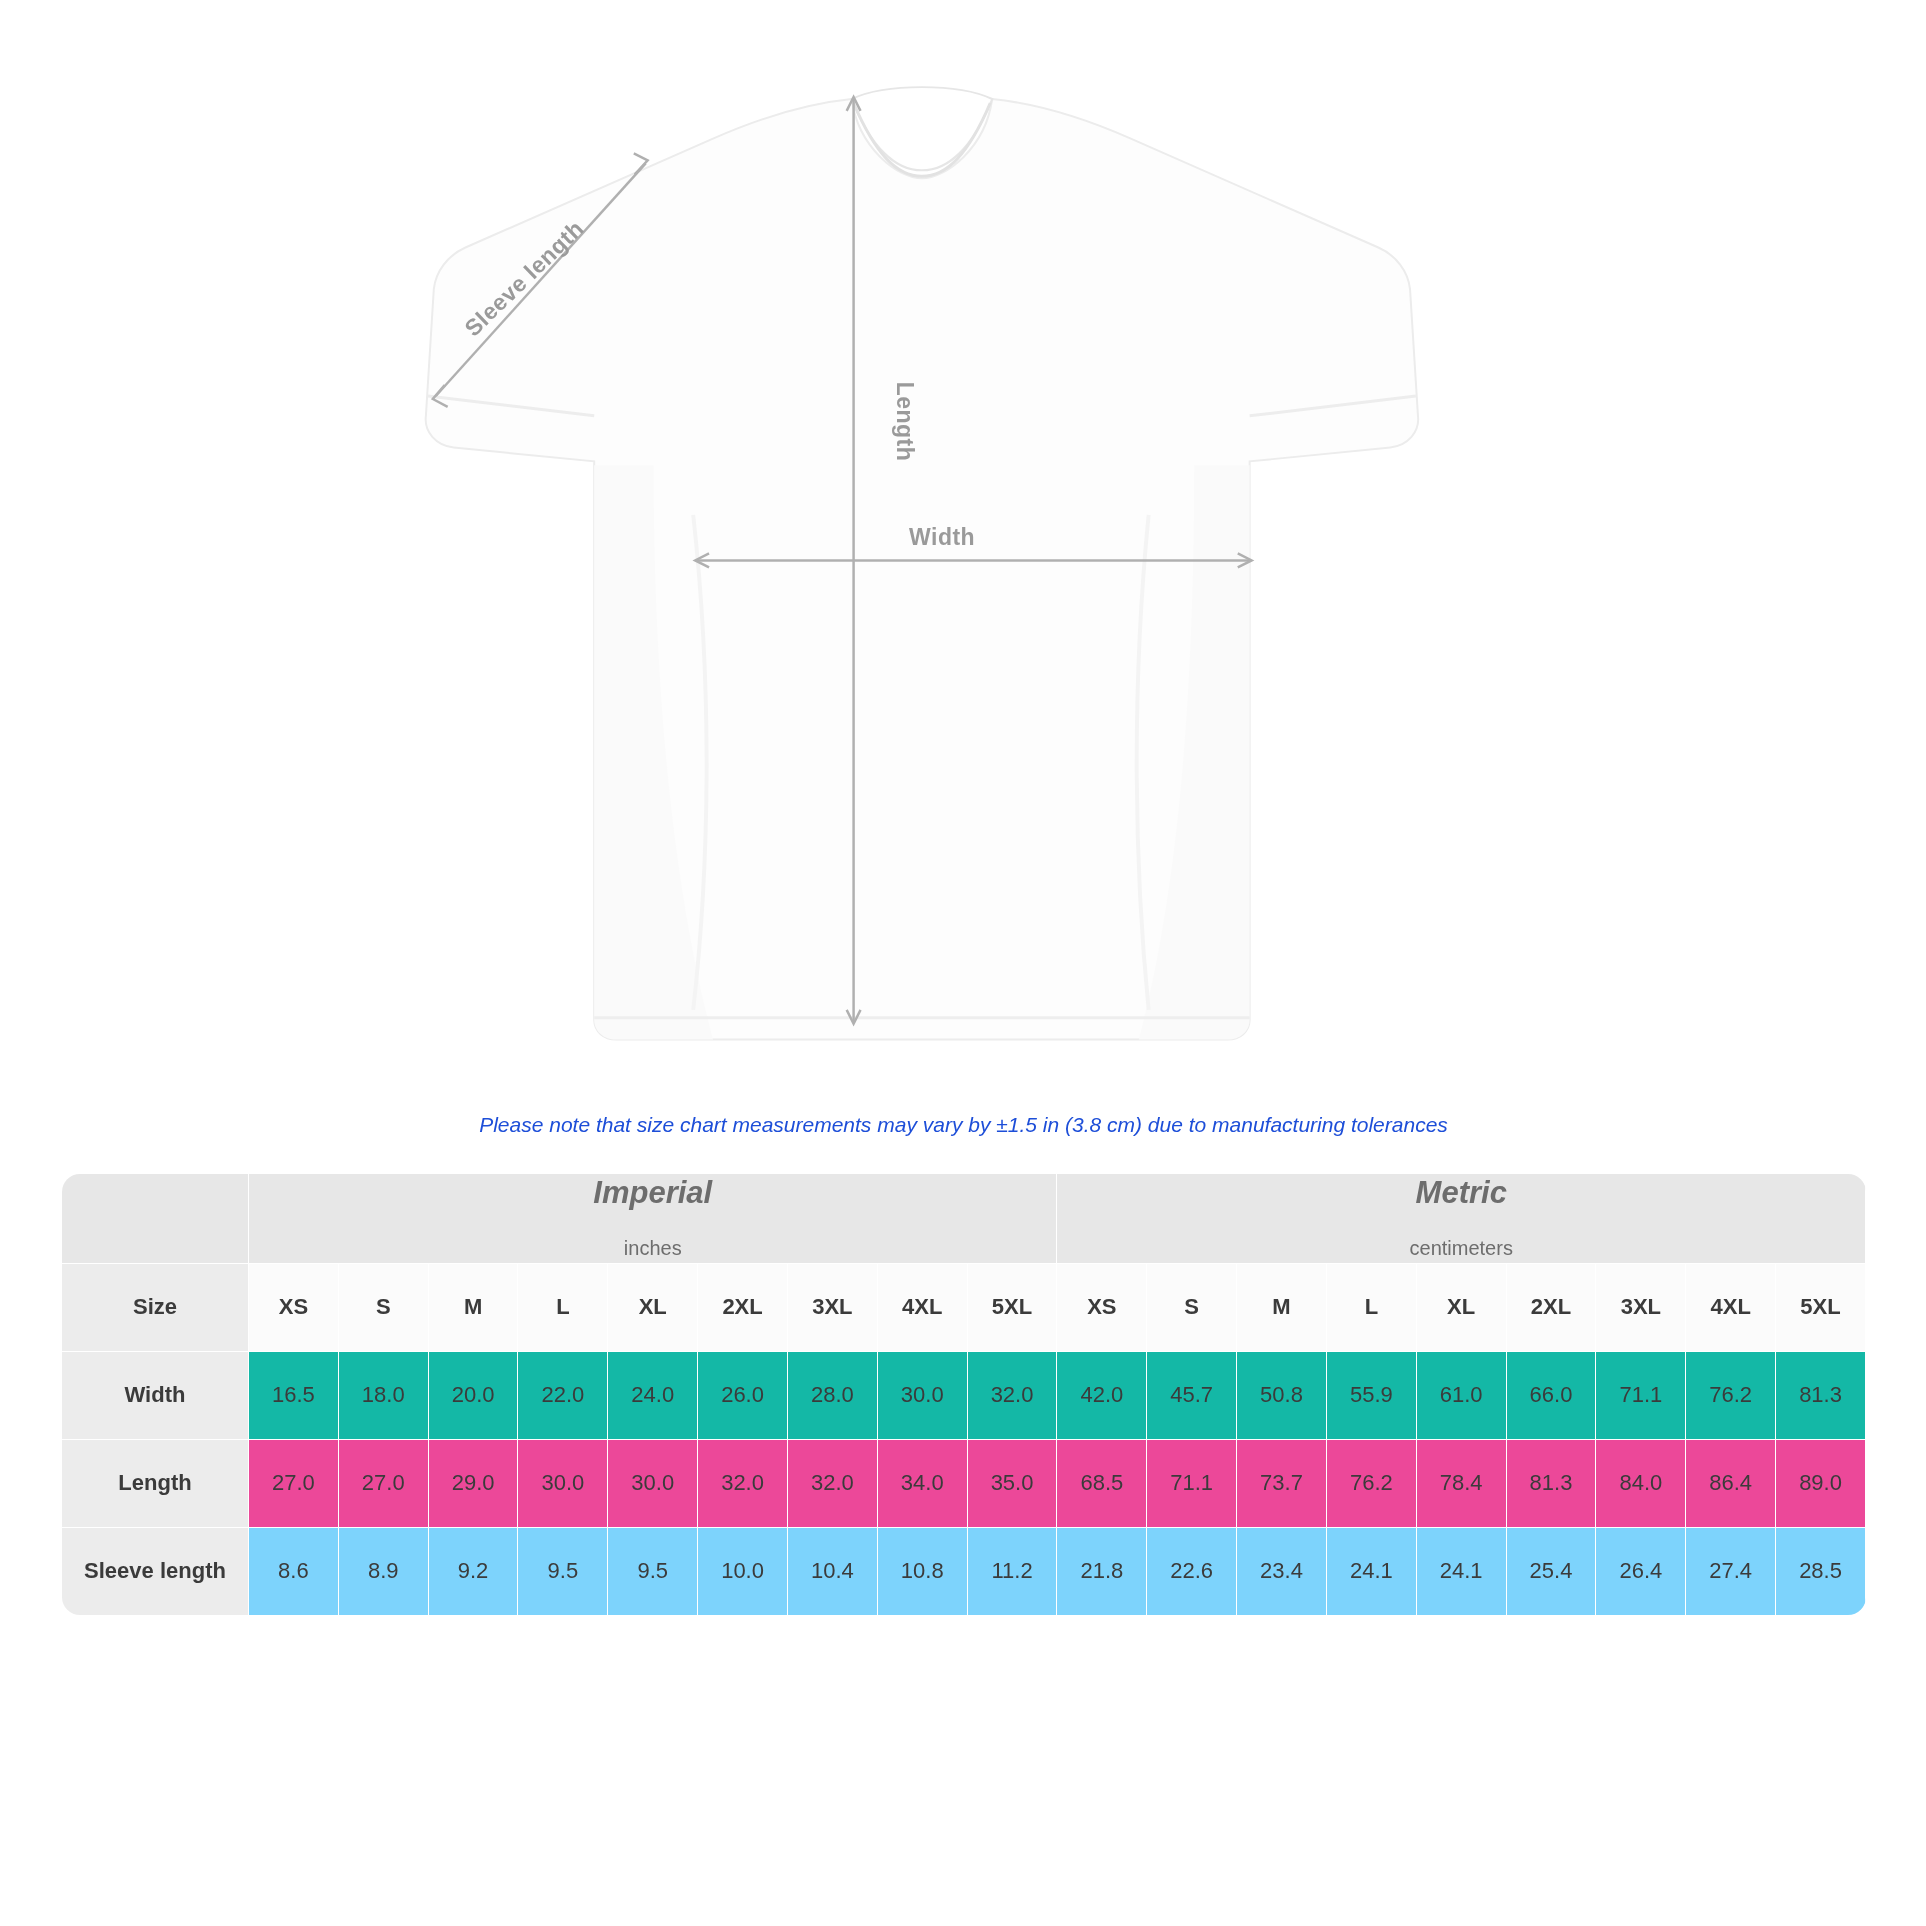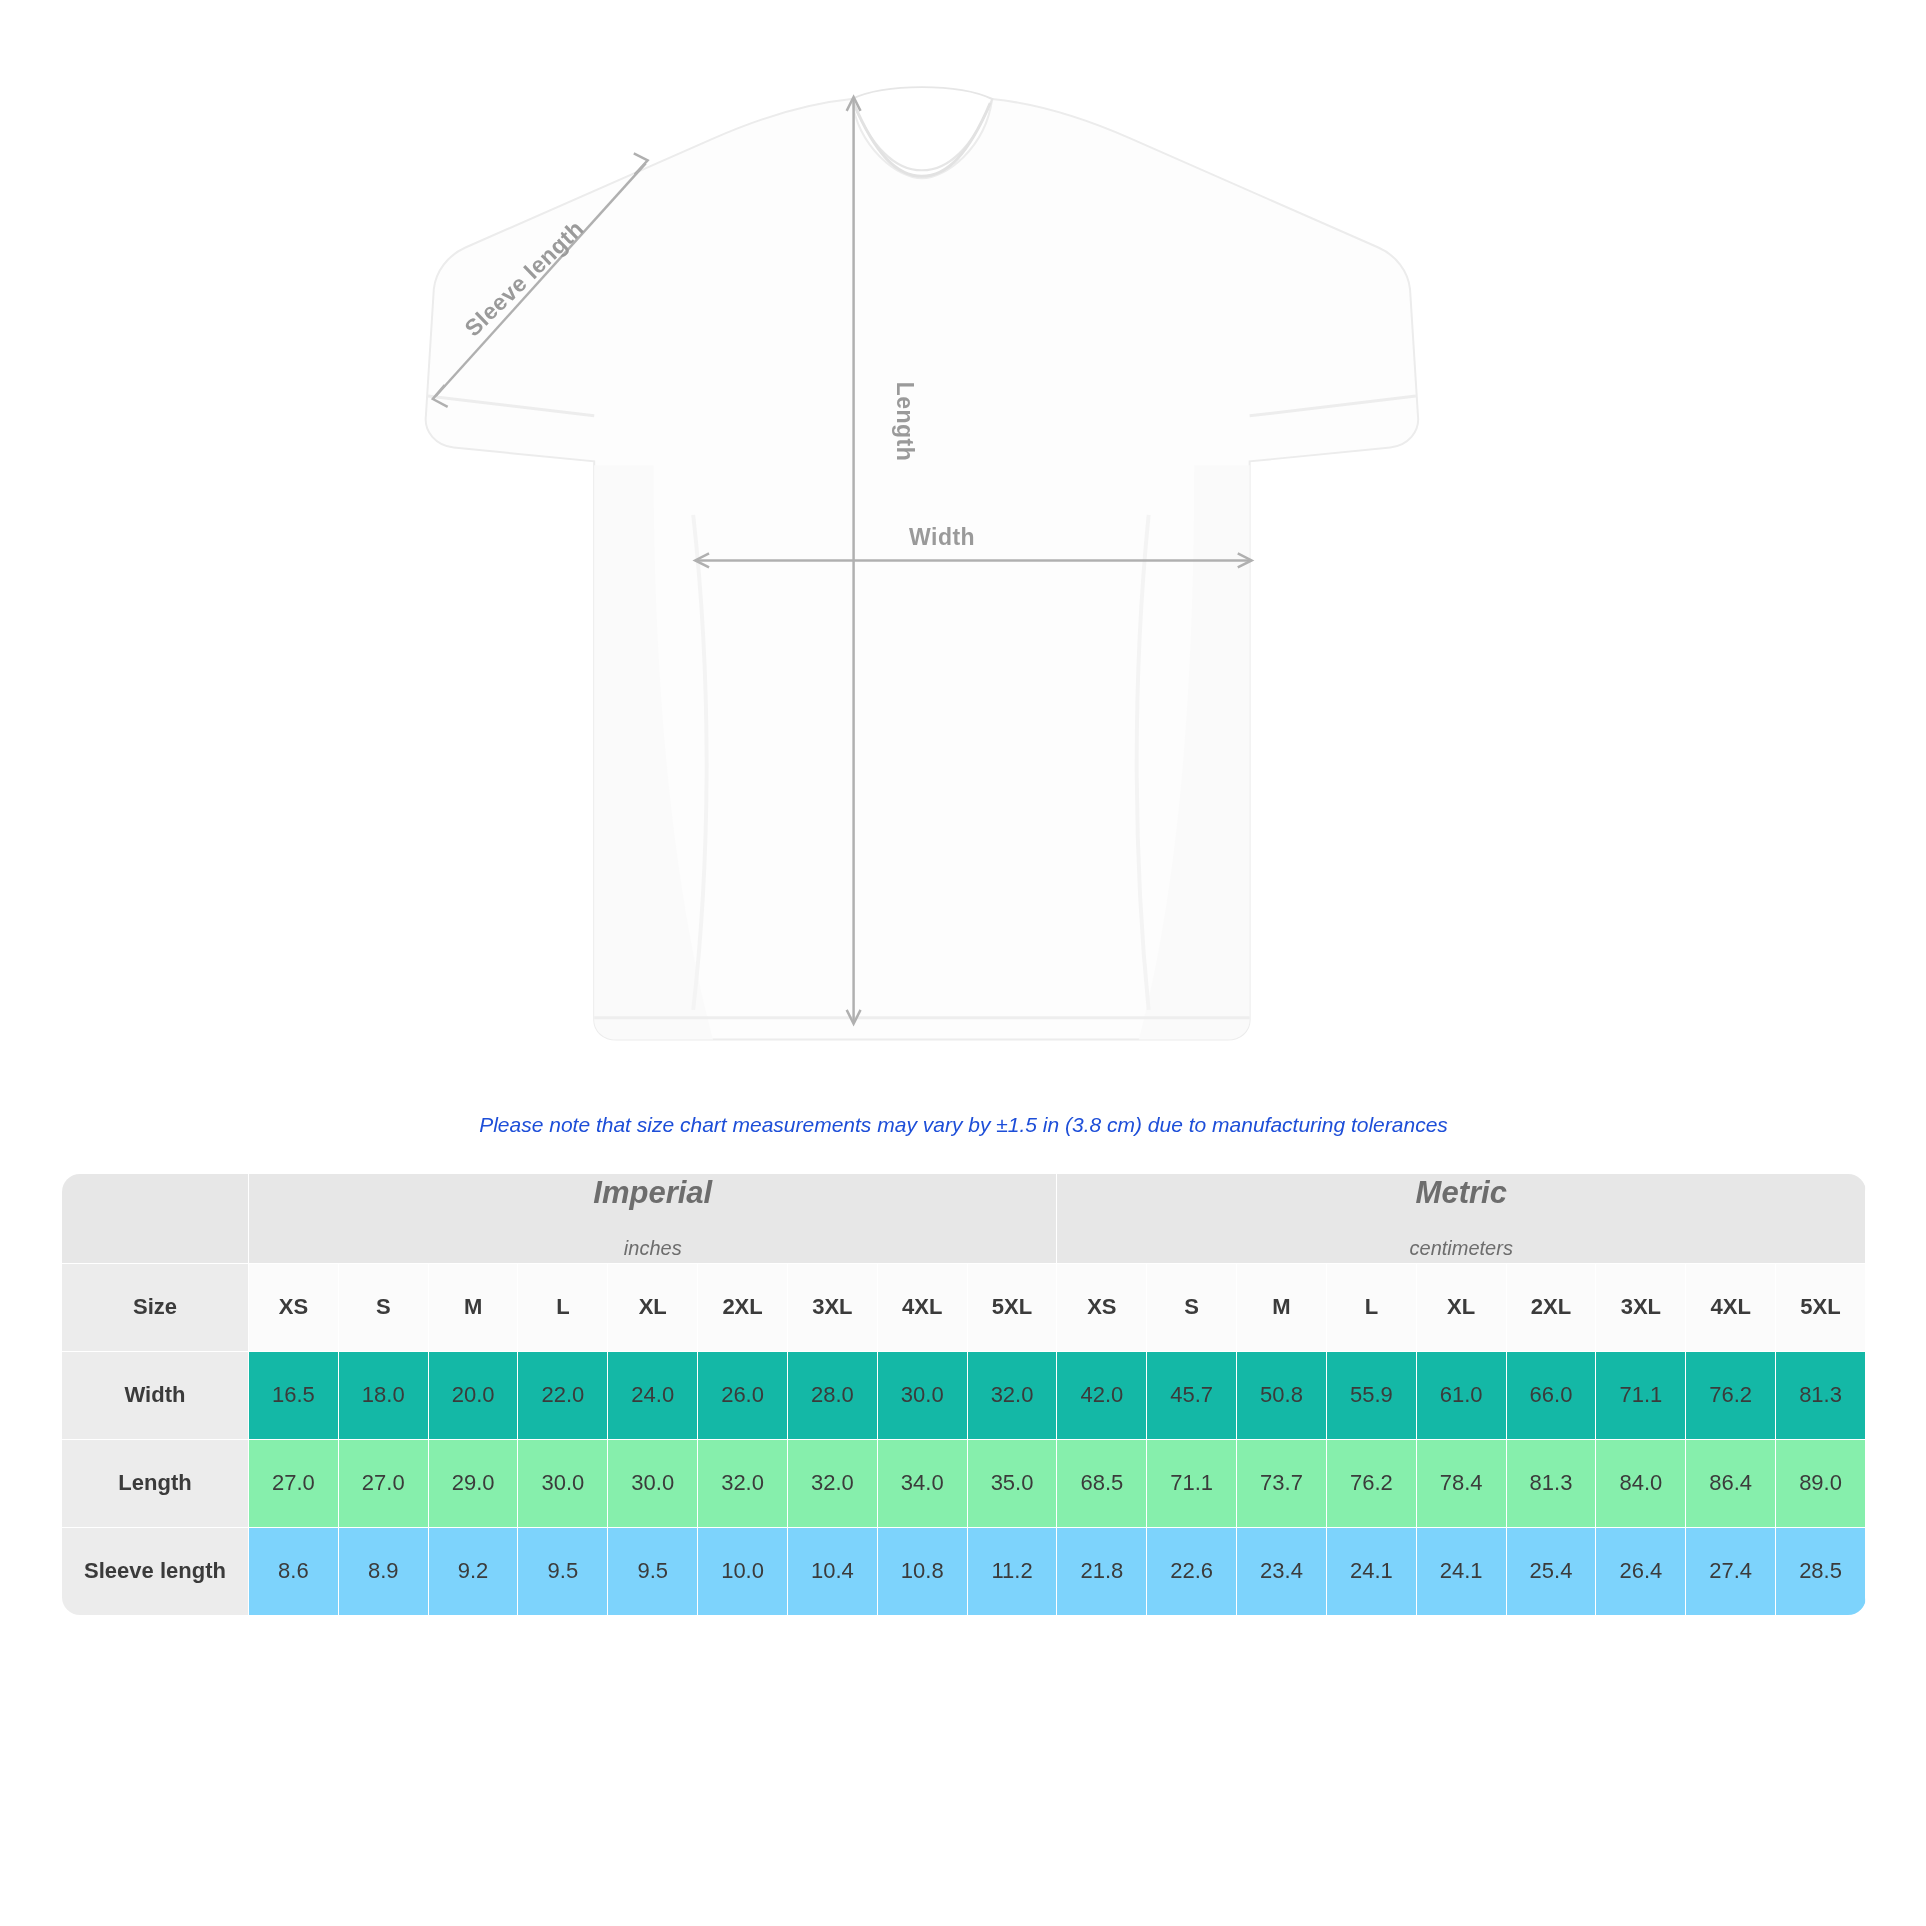--- a/index.html
+++ b/index.html
@@ -101,21 +101,20 @@
   }
   .unit-head .u-name {
     font-size: 31px;
     font-style: italic;
     font-weight: bold;
     color: #6d6d6d;
     line-height: 1.25;
   }
   .unit-head .u-sub {
     font-size: 20px;
-    font-style: italic;
     color: #6d6d6d;
     line-height: 1.5;
     margin-top: 20px;
   }
   .corner-cell {
     background: #e7e7e7 !important;
   }
   .row-head {
     font-weight: bold;
     color: #4a4a4a;
@@ -129,21 +128,21 @@
     background: #fbfbfb !important;
     margin-top: 40px;
   }
   .size-word {
     font-weight: bold;
     color: #4a4a4a;
     font-size: 23px;
     background: #ececec !important;
   }
   tr.band-a td.val { background: #14b8a6; }
-  tr.band-b td.val { background: #86efac; }
+  tr.band-b td.val { background: #ec4899; }
   tr.band-c td.val { background: #7dd3fc; }
   .first-col { width: 186px; }
   
   .table-wrap table tr:first-child td:first-child { border-top-left-radius: 18px; }
   .table-wrap table tr:first-child td:last-child { border-top-right-radius: 18px; }
   .table-wrap table tr:last-child td:first-child { border-bottom-left-radius: 18px; }
   .table-wrap table tr:last-child td:last-child { border-bottom-right-radius: 18px; }
 </style>
 </head>
 <body>

